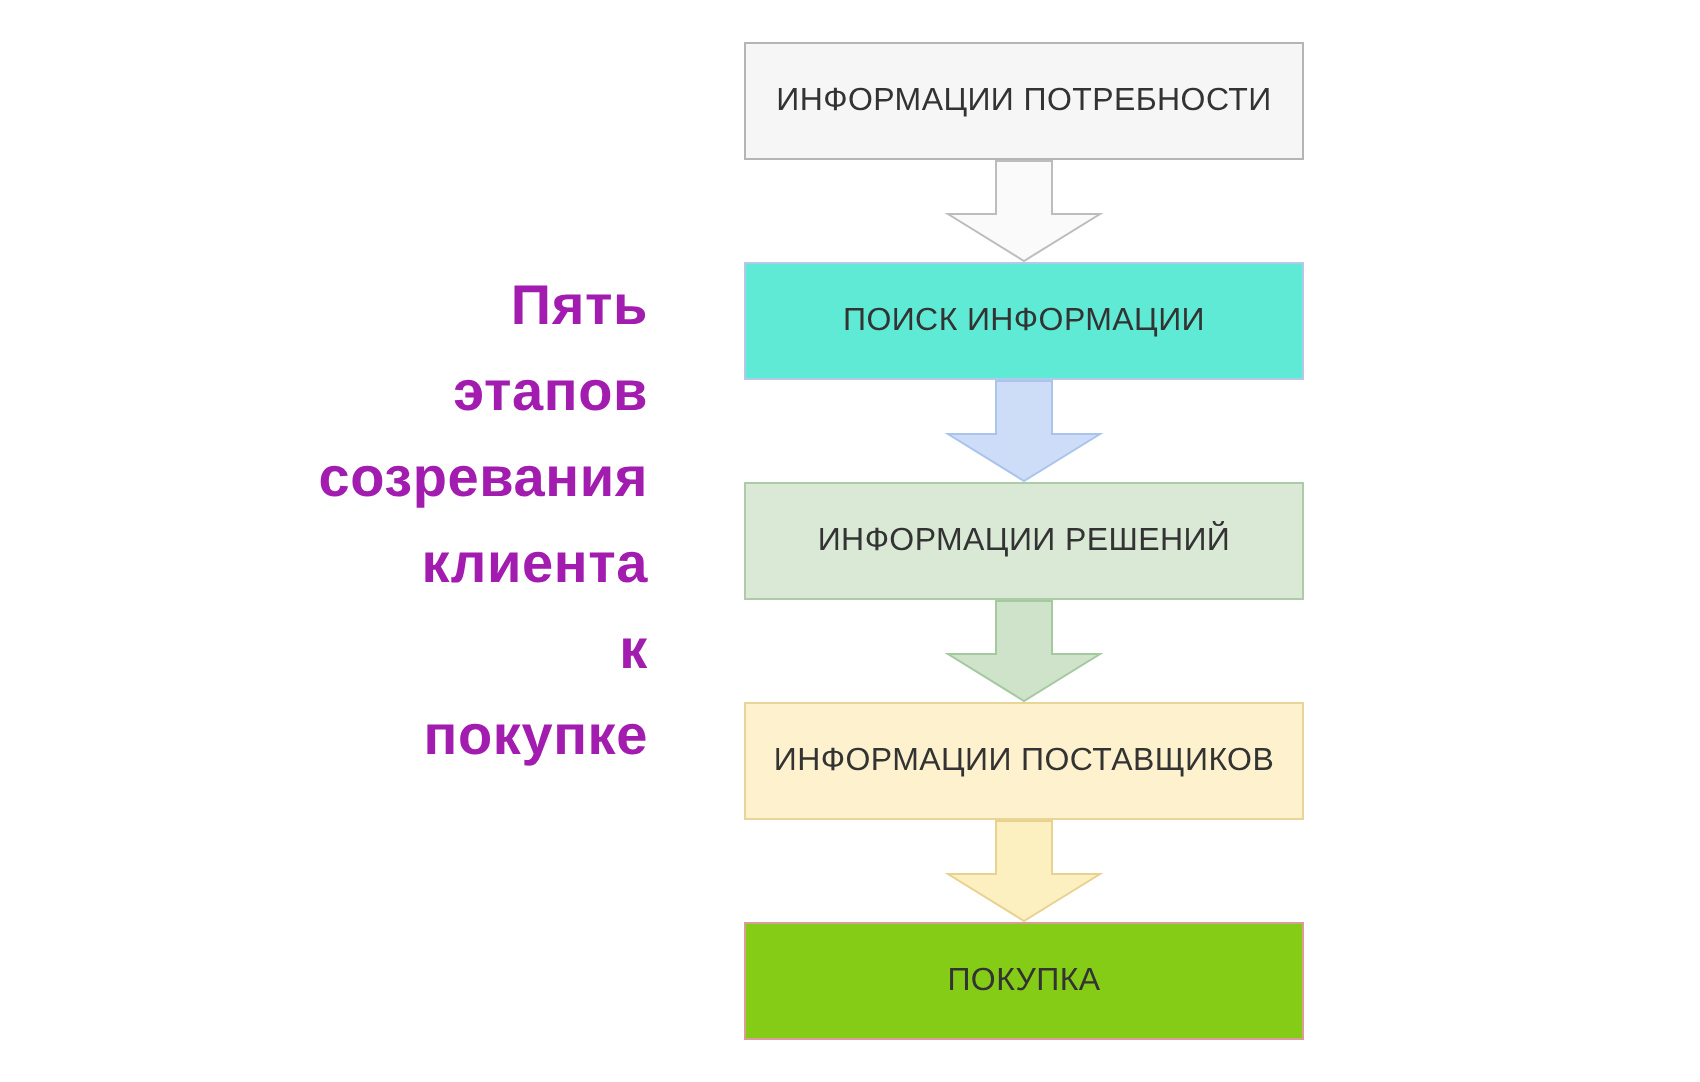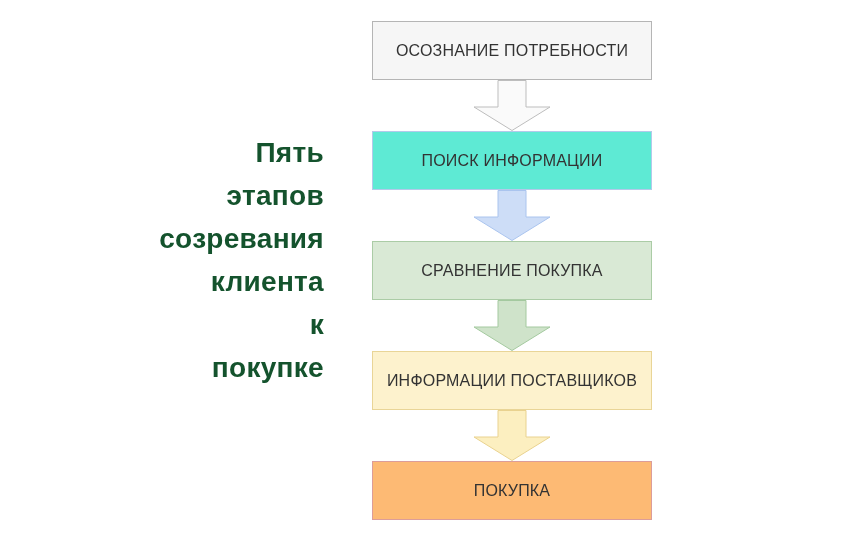--- a/index.html
+++ b/index.html
@@ -51,59 +51,59 @@
     width: 280px;
     height: 51px;
     display: block;
   }
 </style>
 </head>
 <body>
 
 <div class="canvas">
 
-  <div class="diagram-title" style="color: #14532d;">Пять
+  <div class="diagram-title" style="color: #a21caf;">Пять
 этапов
 созревания
 клиента
 к
 покупке</div>
 
   <div class="flow-column">
 
     <div class="stage-box" style="background-color: rgb(246, 246, 246); border-color: rgb(181, 181, 181);">
-      <span class="stage-label">ОСОЗНАНИЕ ПОТРЕБНОСТИ</span>
+      <span class="stage-label">ИНФОРМАЦИИ ПОТРЕБНОСТИ</span>
     </div>
 
     <svg class="flow-arrow" viewBox="0 0 280 51">
       <polygon points="126,0.5 154,0.5 154,27 178,27 140,50.5 102,27 126,27" stroke-width="1" fill="#fafafa" stroke="#bdbdbd"></polygon>
     </svg>
 
     <div class="stage-box" style="background-color: #5eead4; border-color: rgb(179, 201, 234);">
       <span class="stage-label">ПОИСК ИНФОРМАЦИИ</span>
     </div>
 
     <svg class="flow-arrow" viewBox="0 0 280 51">
       <polygon points="126,0.5 154,0.5 154,27 178,27 140,50.5 102,27 126,27" stroke-width="1" fill="#cdddf7" stroke="#aac4ee"></polygon>
     </svg>
 
     <div class="stage-box" style="background-color: rgb(217, 233, 213); border-color: rgb(171, 204, 166);">
-      <span class="stage-label">СРАВНЕНИЕ ПОКУПКА</span>
+      <span class="stage-label">ИНФОРМАЦИИ РЕШЕНИЙ</span>
     </div>
 
     <svg class="flow-arrow" viewBox="0 0 280 51">
       <polygon points="126,0.5 154,0.5 154,27 178,27 140,50.5 102,27 126,27" stroke-width="1" fill="#cfe3ca" stroke="#a4c99f"></polygon>
     </svg>
 
     <div class="stage-box" style="background-color: rgb(253, 242, 205); border-color: rgb(233, 213, 151);">
       <span class="stage-label">ИНФОРМАЦИИ ПОСТАВЩИКОВ</span>
     </div>
 
     <svg class="flow-arrow" viewBox="0 0 280 51">
       <polygon points="126,0.5 154,0.5 154,27 178,27 140,50.5 102,27 126,27" stroke-width="1" fill="#fcefc0" stroke="#e9d28f"></polygon>
     </svg>
 
-    <div class="stage-box" style="background-color: #fdba74; border-color: rgb(220, 157, 153);">
+    <div class="stage-box" style="background-color: #84cc16; border-color: rgb(220, 157, 153);">
       <span class="stage-label">ПОКУПКА</span>
     </div>
 
   </div>
 </div>
 
 </body></html>

